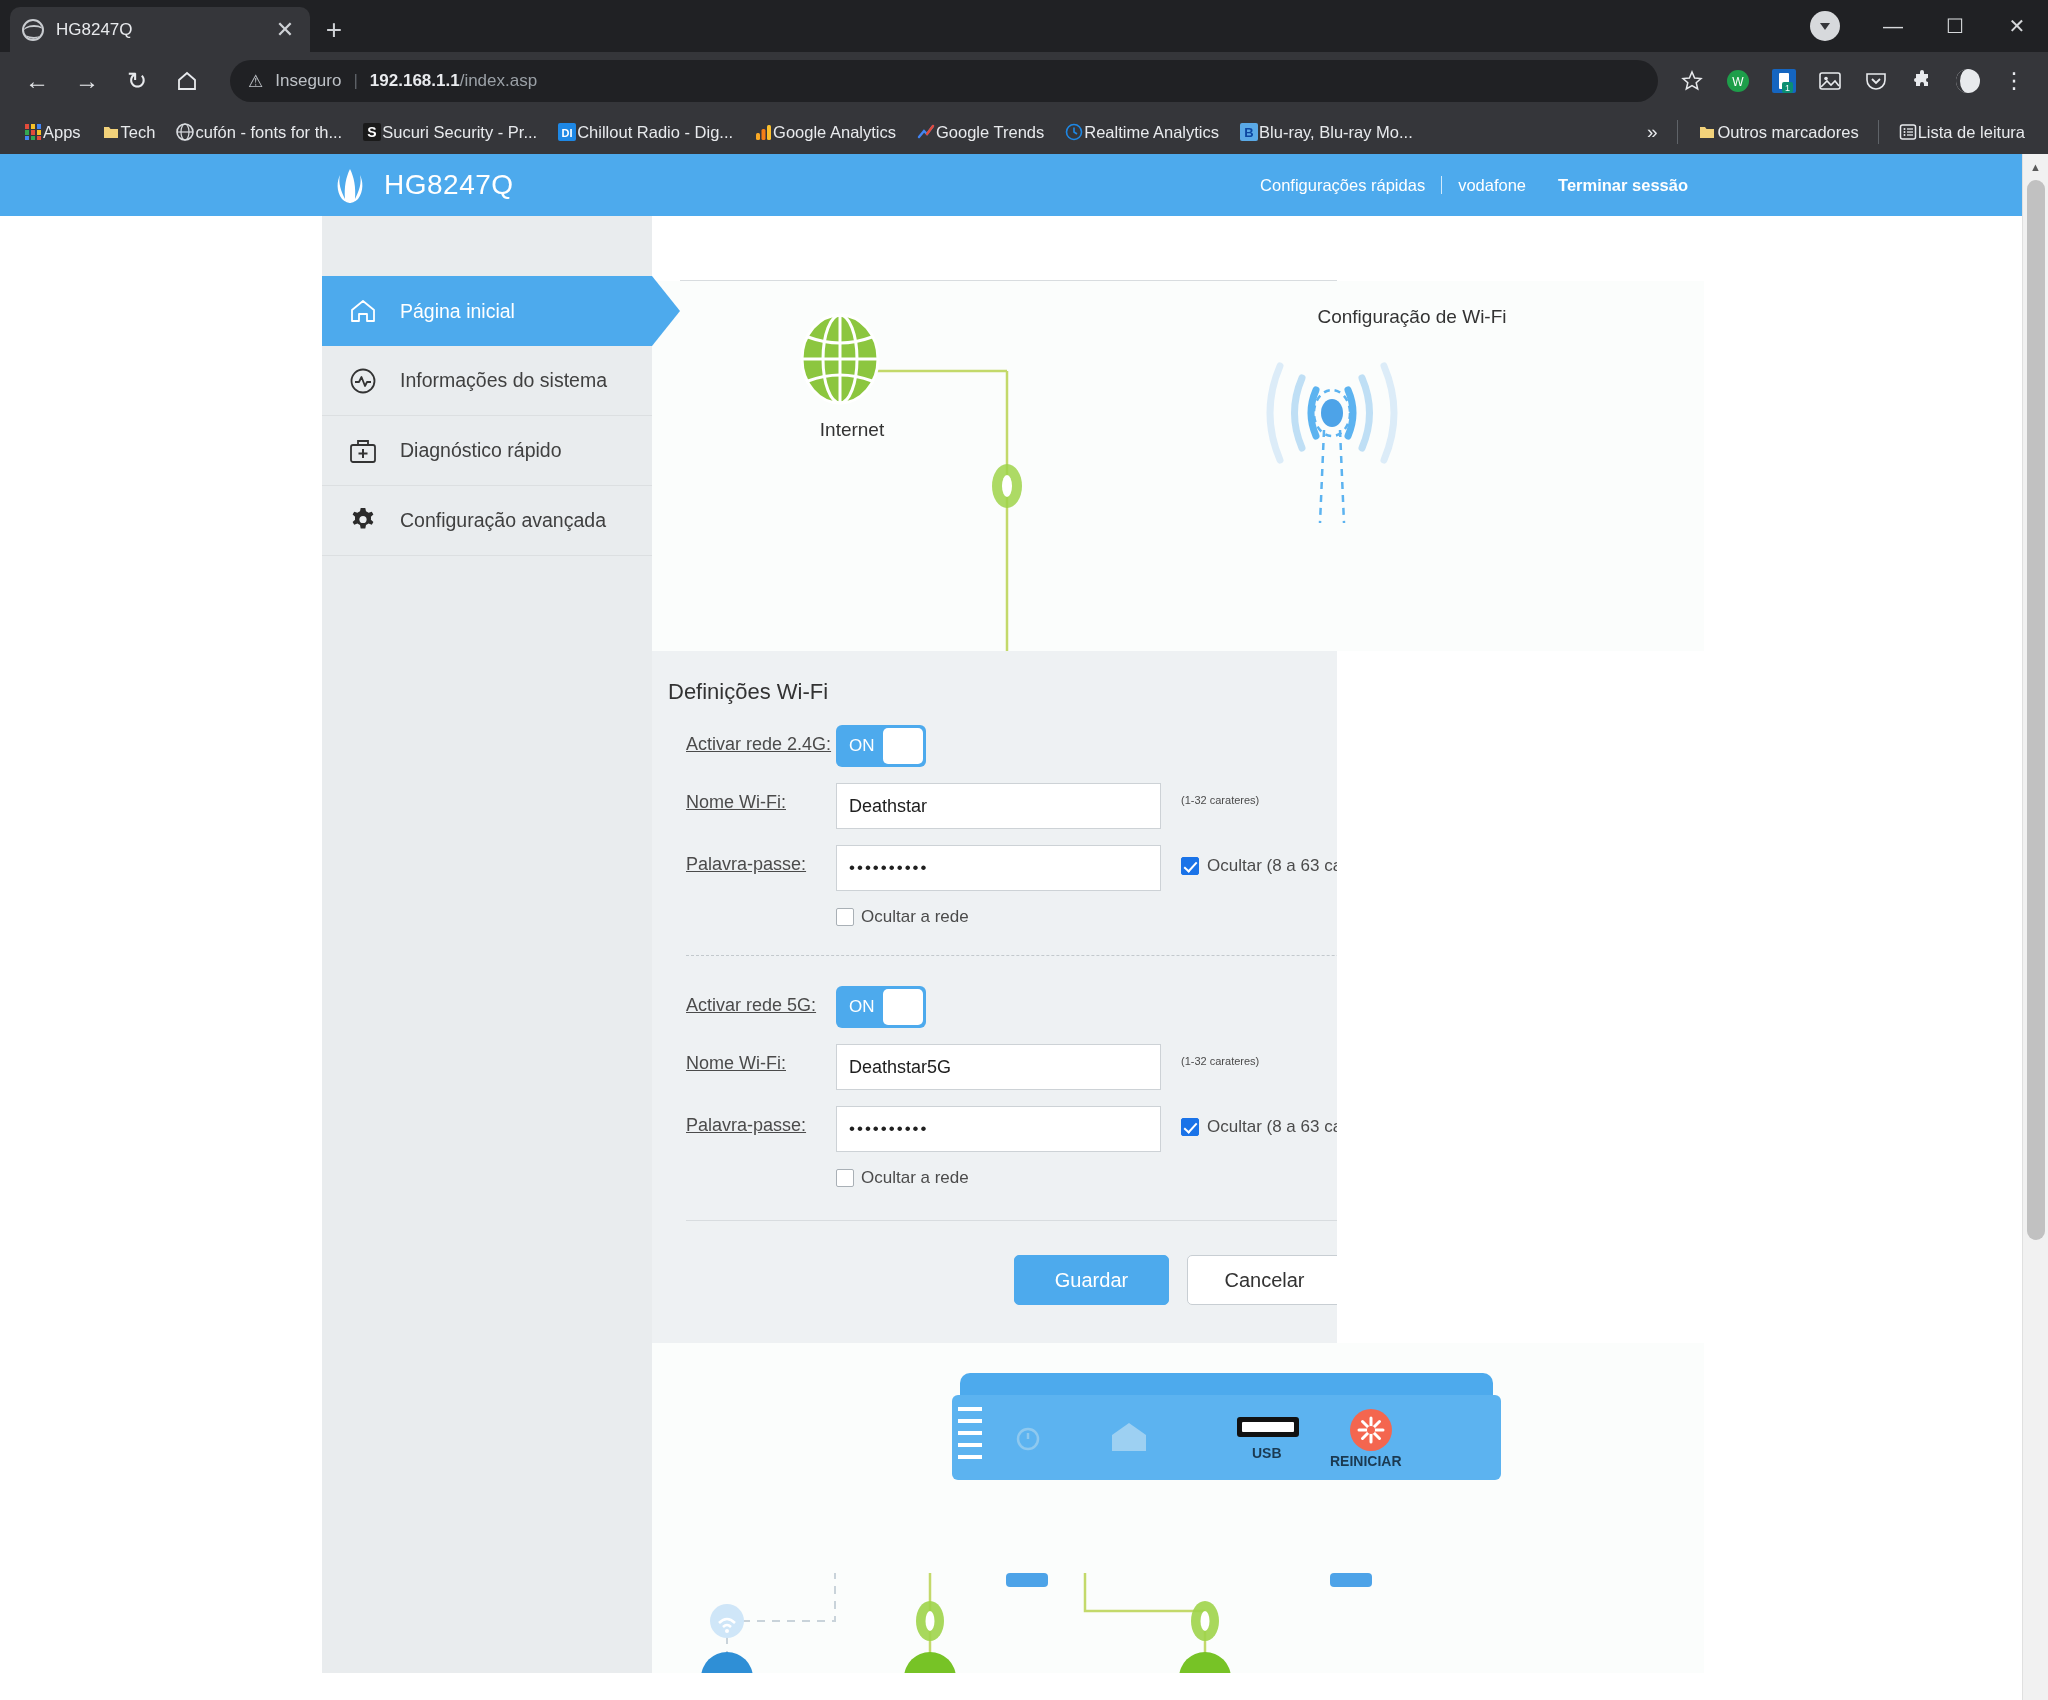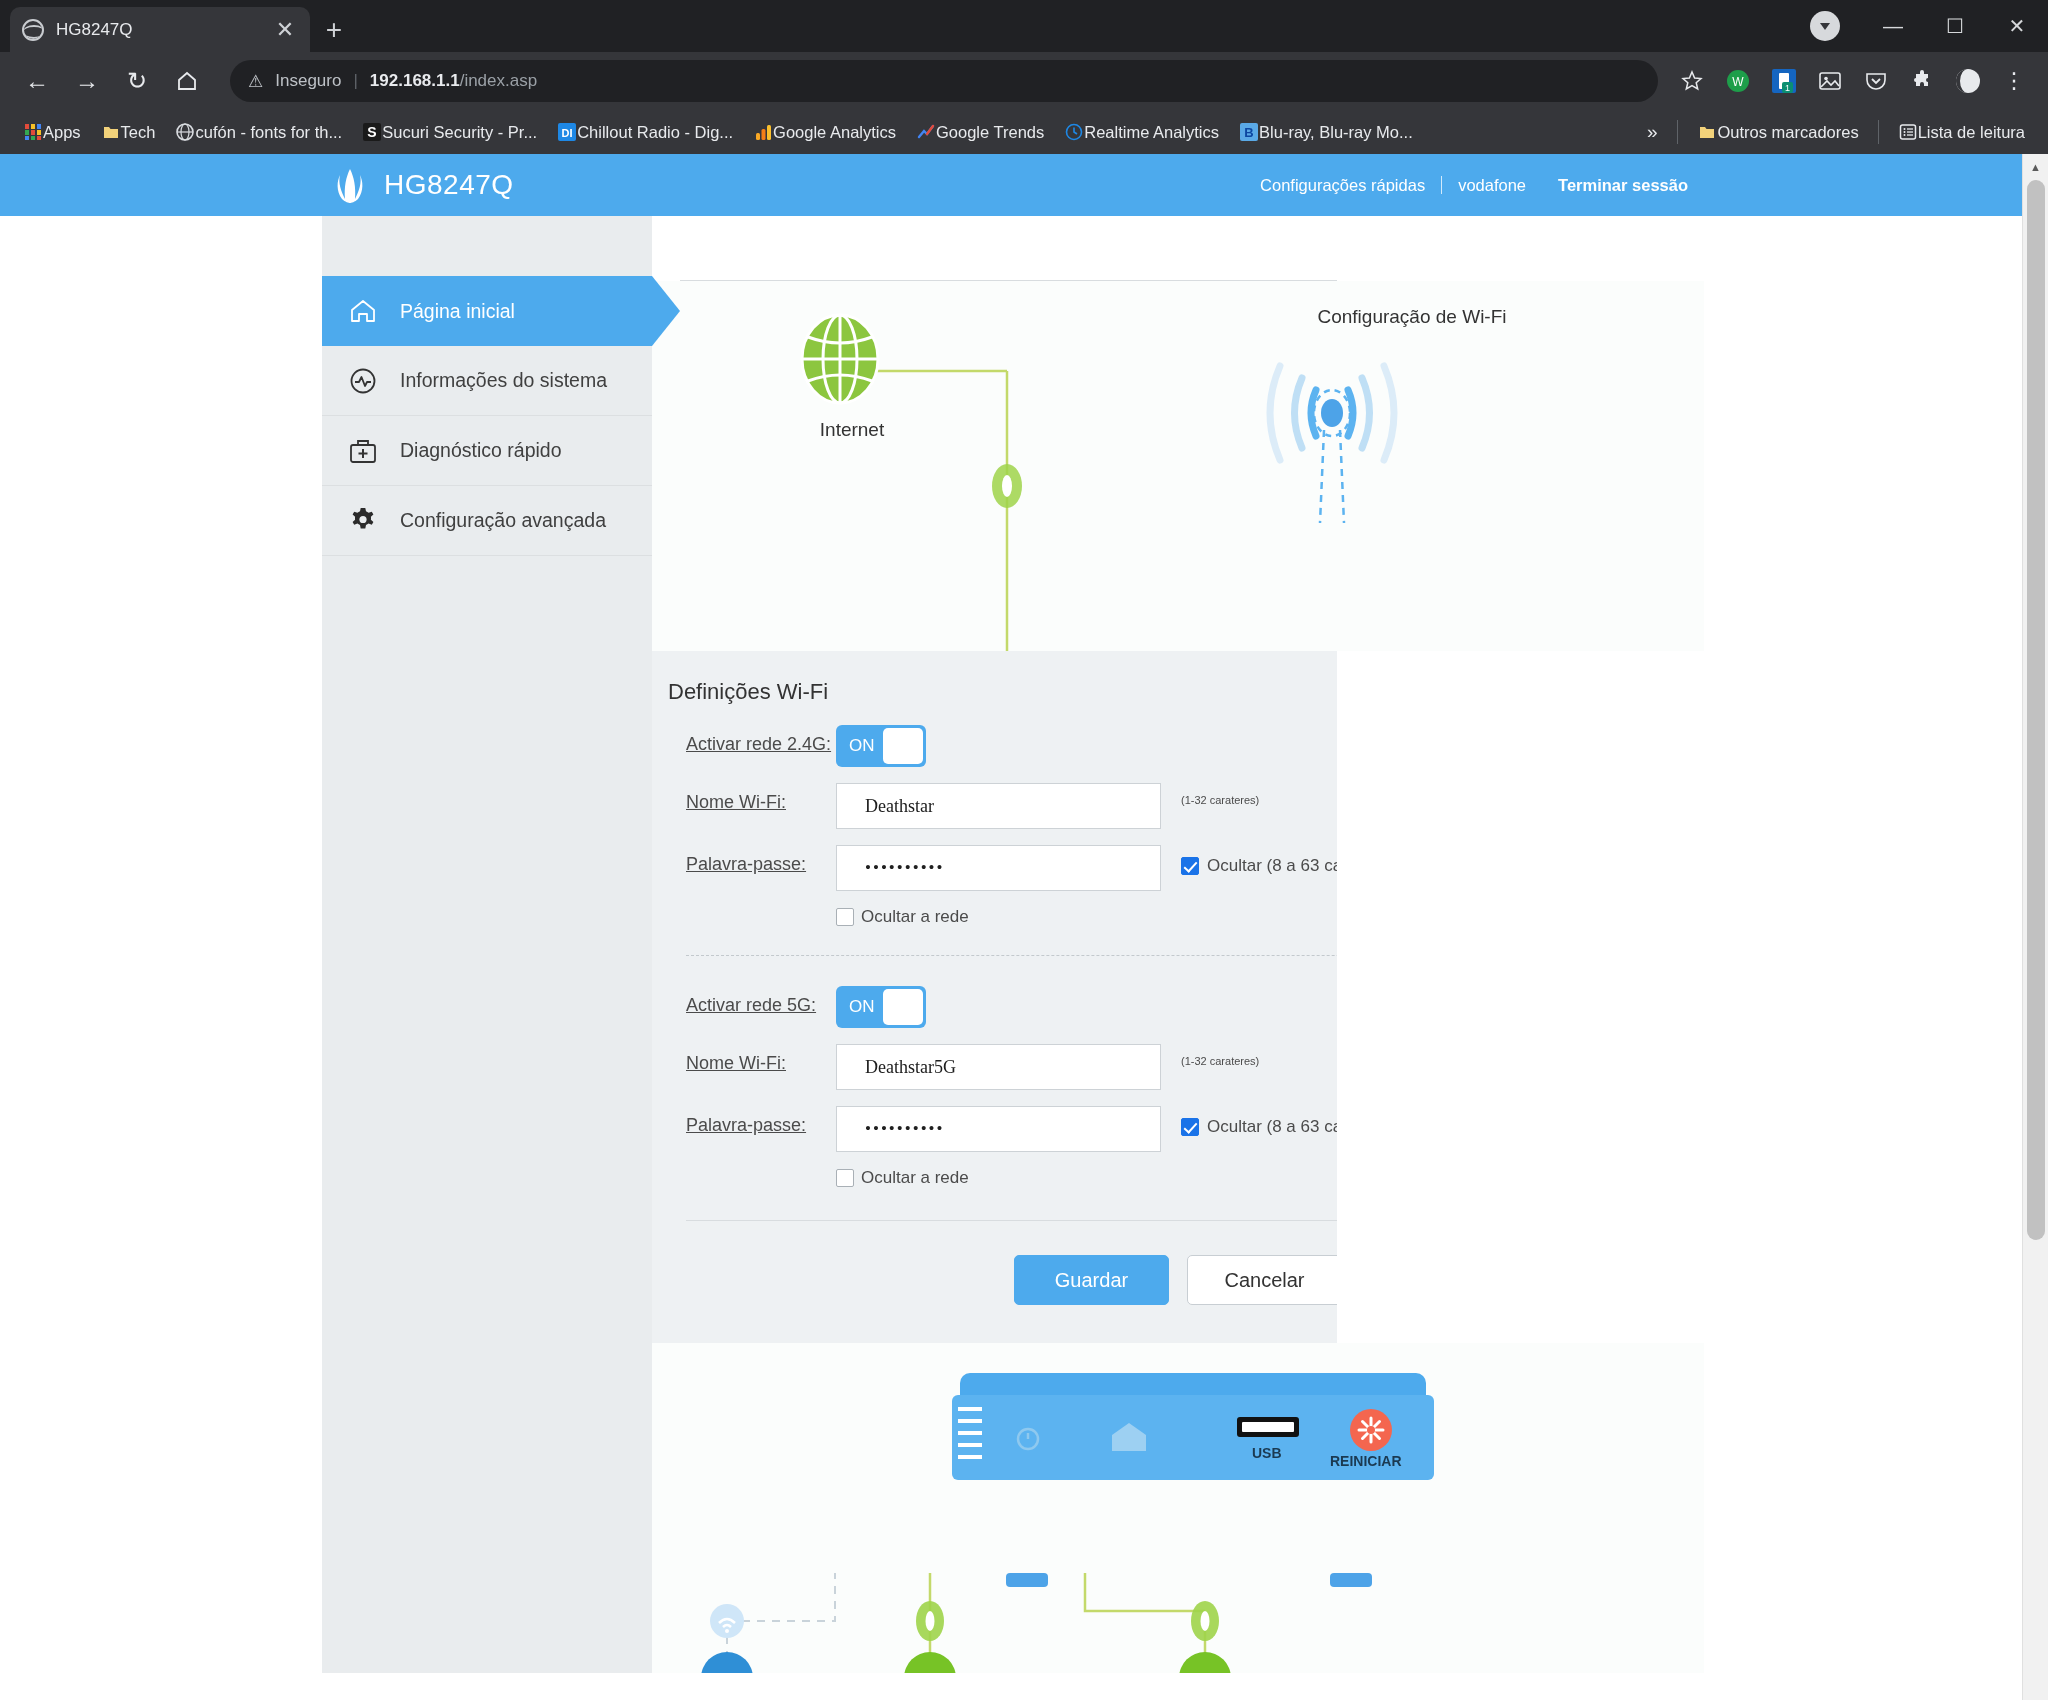--- a/index.html
+++ b/index.html
@@ -132,21 +132,21 @@
   .flabel { width: 150px; font-size: 18px; color: #4b4b4b; padding-top: 8px; line-height: 1.32; text-decoration: underline; }
   .toggle {
     width: 90px; height: 42px; background: #4daaed; border-radius: 6px; position: relative;
     display: flex; align-items: center; cursor: pointer;
   }
   .toggle .on-text { color: #ffffff; font-size: 17px; margin-left: 13px; }
   .toggle .knob { position: absolute; right: 3px; top: 3px; width: 40px; height: 36px;
     background: #ffffff; border-radius: 5px; }
   .tinput {
     width: 325px; height: 46px; background: #ffffff; border: 1px solid #cdd2d6;
-    font-size: 18px; padding: 0 28px; color: #202020; font-family: Liberation Serif, serif;
+    font-size: 18px; padding: 0 12px; color: #202020; font-family: Liberation Sans, sans-serif;
     outline: none;
   }
   .tinput.pw { letter-spacing: 2px; font-size: 17px; }
   .hint { font-size: 11px; color: #4b4b4b; margin-left: 20px; padding-top: 11px; }
   .chk-row { display: flex; align-items: center; gap: 8px; margin-left: 20px; padding-top: 11px; }
   .cbox { width: 18px; height: 18px; flex:0 0 18px; border: 1px solid #a9b0b6; background: #fff; border-radius:2px;
     position: relative; cursor: pointer; }
   .cbox.checked { background: #1a73e8; border-color: #1a73e8; }
   .cbox.checked::after { content: ""; position: absolute; left: 5px; top: 1px; width: 5px; height: 11px;
     border: solid #fff; border-width: 0 2px 2px 0; transform: rotate(42deg); }
@@ -154,21 +154,21 @@
   .sub-chk { display: flex; align-items: center; gap: 7px; margin-left: 184px; margin-bottom: 8px; }
   .dash-sep { border-top: 1px dashed #c3c9cd; margin: 28px 34px 30px 34px; }
   .solid-sep { border-top: 1px solid #d8dcdf; margin: 32px 34px 0 34px; }
   .btn-row { display: flex; justify-content: center; gap: 18px; padding: 34px 0 38px 0; }
   .btn { width: 155px; height: 50px; border-radius: 5px; font-size: 20px; cursor: pointer;
     display: flex; align-items: center; justify-content: center; font-family: "Liberation Sans", sans-serif;}
   .btn-primary { background: #4daaed; color: #ffffff; border: 1px solid #4daaed; }
   .btn-secondary { background: #ffffff; color: #333333; border: 1px solid #c8ced3; }
 
   .device-panel { width: 1052px; background: #fbfdfc; position: relative; height: 330px; }
-  .router-box { position: absolute; left: 300px; top: 30px; width: 482px; }
+  .router-box { position: absolute; left: 300px; top: 30px; width: 549px; }
   .router-top { height: 22px; background: #4daaed; border-radius: 10px 10px 0 0; margin: 0 8px;}
   .router-face { height: 85px; background: #5cb3f0; border-radius: 6px; position: relative; }
   .usb-label, .reset-label { position: absolute; font-size: 14px; color: #1b3a52; font-weight: 700; }
   .usb-port { position: absolute; left: 285px; top: 22px; width: 62px; height: 20px;
     background: #111; border-radius: 3px; border: 3px solid #111; }
   .usb-port::after{content:"";position:absolute;inset:2px;background:#fff;border-radius:1px;}
   .reset-circle { position: absolute; left: 398px; top: 14px; width: 42px; height: 42px;
     background: #f4664f; border-radius: 50%; }
 
   .bottom-diagram { position: absolute; left: 0; top: 230px; width: 1052px; height: 100px; }

